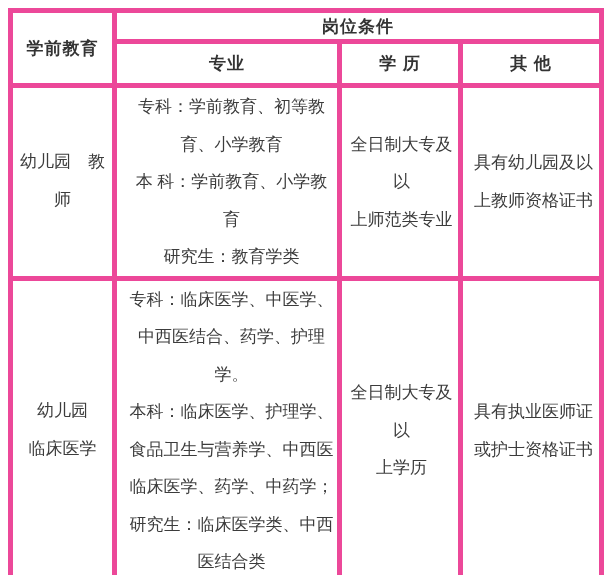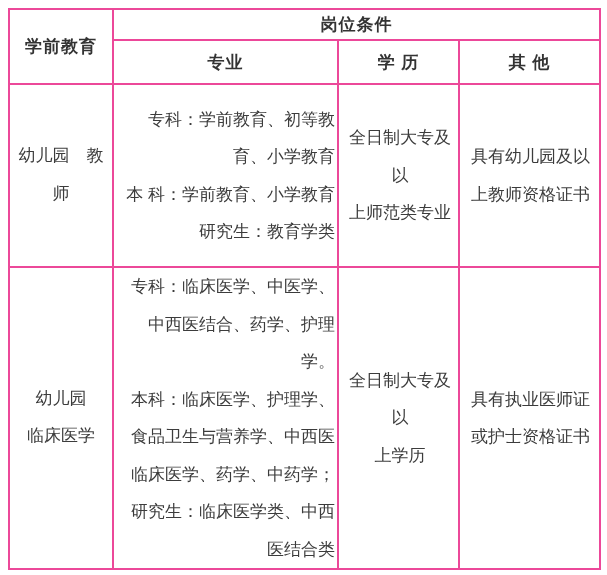--- a/index.html
+++ b/index.html
@@ -18,21 +18,21 @@
     position: absolute;
     left: 8px;
     top: 8px;
   }
   table.recruit {
     border-collapse: collapse;
     table-layout: fixed;
     width: 591px;
   }
   table.recruit td {
-    border: 2px solid #ec4899;
+    border: 5px solid #ec4899;
     vertical-align: middle;
     font-size: 17px;
     overflow: hidden;
   }
   tr.h1 { height: 31px; }
   tr.h2 { height: 44px; }
   tr.r1 { height: 183px; }
   tr.r2 { height: 301px; }
   td.hdr {
     font-weight: bold;
@@ -43,21 +43,21 @@
   td.body-cell {
     white-space: pre-line;
     line-height: 37.5px;
   }
   td.pos {
     text-align: center;
     padding: 0 2px;
     font-family: Liberation Mono, monospace;
   }
   td.major {
-    text-align: right;
+    text-align: center;
     padding: 0 2px 0 11px;
   }
   td.edu {
     text-align: center;
     padding: 0 2px 0 5px;
   }
   td.other {
     text-align: left;
     padding: 0 2px 0 11px;
   }

